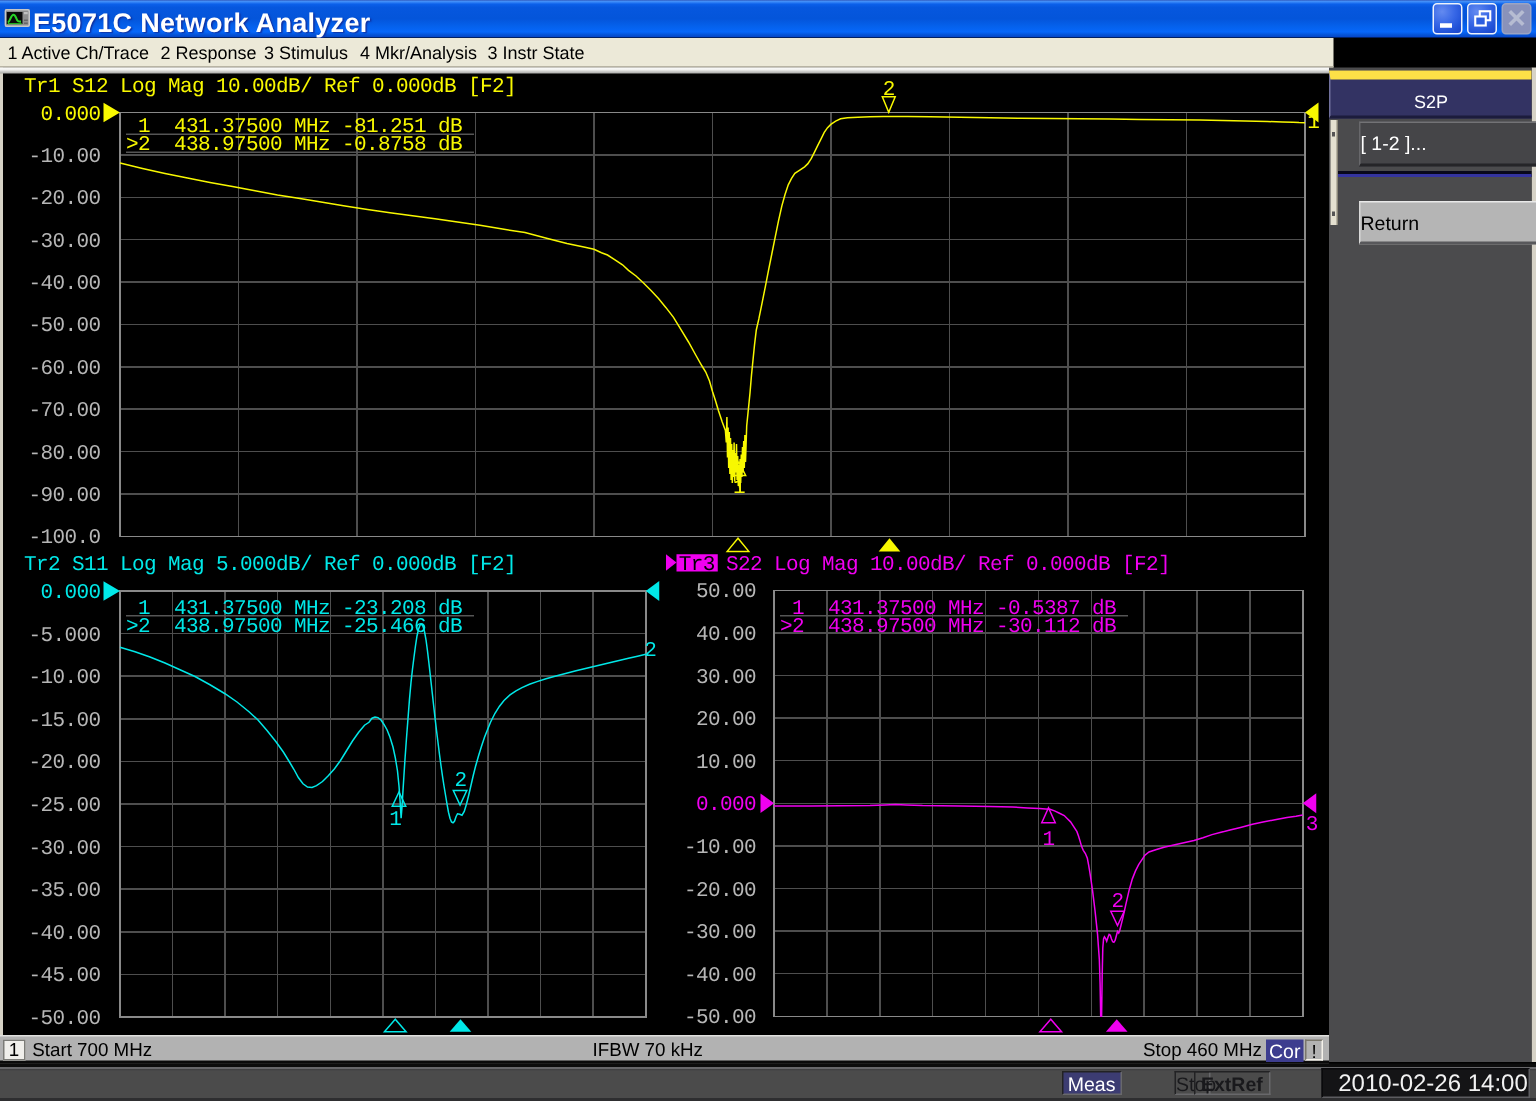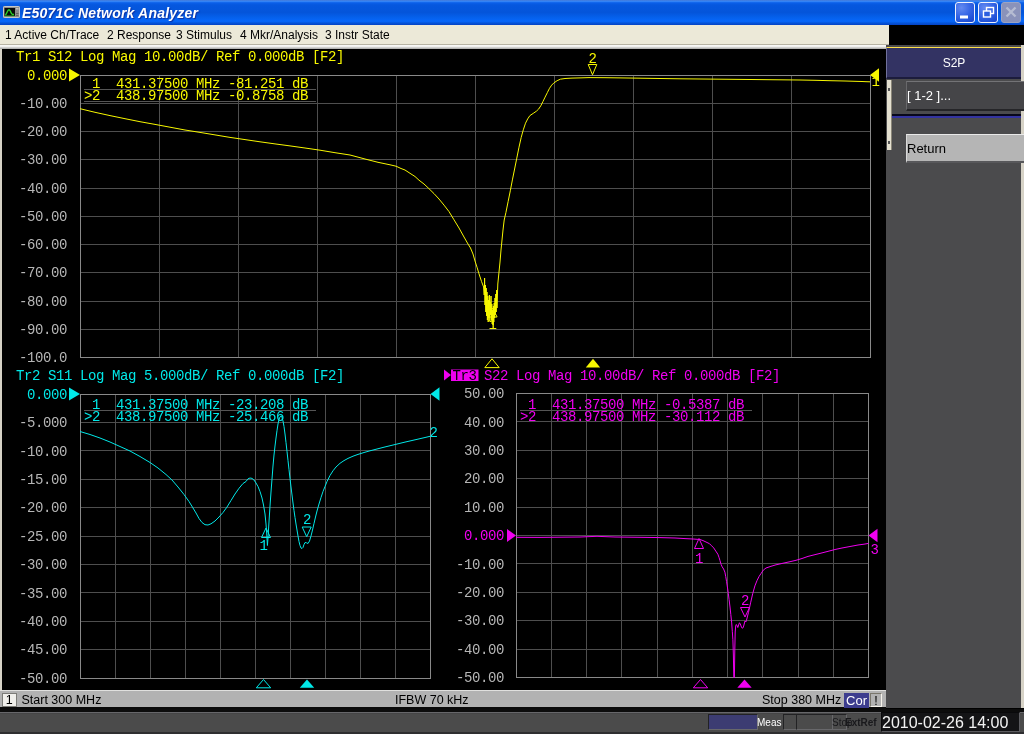--- a/index.html
+++ b/index.html
@@ -2,36 +2,36 @@
 <html><head>
 <meta charset="utf-8">
 <style>
 * { margin:0; padding:0; box-sizing:border-box; -webkit-font-smoothing:antialiased; }
 html,body { width:1024px; height:734px; overflow:hidden; }
 body { position:relative; background:#000; font-family:"Liberation Sans",sans-serif; transform:translateZ(0); }
 #titlebar { position:absolute; left:0; top:0; width:1024px; height:25px;
   background:linear-gradient(180deg,#2a50b4 0%,#4a94f8 3%,#2b7cf4 7%,#0b60ea 11%,#0657de 20%,#0455da 50%,#0562ee 72%,#0767fa 85%,#0553d6 93%,#0442c6 100%); }
 #appicon { position:absolute; left:3px; top:6px; }
 #wtitle { position:absolute; left:22px; top:4.5px; color:#fff; font-weight:bold;
-  font-size:14px; letter-spacing:0.2px; text-shadow:1px 1px 1px #1030a0;font-style:italic; }
+  font-size:18px; letter-spacing:0.2px; text-shadow:1px 1px 1px #1030a0; }
 .wbtn { position:absolute; top:2px; width:20px; height:20.5px; border-radius:3px; }
 .wbtn.blue { border:1px solid #eef2fc;
   background:radial-gradient(circle at 30% 25%,#638af0 0%,#3767e6 45%,#2152d8 75%,#1a43c8 100%); }
 #bmin  { left:955px; }
 #bmax  { left:977.8px; }
 #bclose{ left:1001px; border:1px solid #9ba4c4; background:#8a92ba; }
 #menubar { position:absolute; left:0; top:25px; width:889px; height:20px;
   background:#ece9d8; border-bottom:1px solid #b8b4a4; font-size:12px; color:#000; }
 #menubar span { position:absolute; top:3px; }
 #screen { position:absolute; left:0; top:45px; width:886px; height:645px; background:#000; }
 #lborder { position:absolute; left:0; top:45px; width:2px; height:663px; background:#d6d2c6; }
 #rborder { position:absolute; left:1021px; top:45px; width:3px; height:663px; background:#d6d2c6; }
 #sidebar { position:absolute; left:886px; top:45px; width:135px; height:663px; background:#4b4b4d; }
 #skhead { position:absolute; left:0; top:2px; width:135px; height:32px; background:#333363;
-  border-top:1px solid #fde047; border-left:1px solid #70709c; border-bottom:2px solid #1c1c3c;
+  border-top:6px solid #fde047; border-left:1px solid #70709c; border-bottom:2px solid #1c1c3c;
   color:#fff; font-size:12px; text-align:center; line-height:30px; }
 #sklane { position:absolute; left:0.5px; top:35px; width:5px; height:70px; background:#e4e0d0;
   border-right:1px solid #8a8678; }
 .lanedot { position:absolute; left:1.5px; width:2px; height:3px; background:#555; }
 .skbtn { position:absolute; left:20px; width:129px; font-size:13px; text-align:left; }
 #skb1 { top:36px; height:30px; background:#454548; border-top:1.5px solid #737376;
   border-left:1.5px solid #68686b; border-bottom:2px solid #252528; border-right:1px solid #303033;
   color:#fff; line-height:27px; }
 #skdiv { position:absolute; left:6px; top:68.5px; width:129px; height:4px; background:#09091c;
   border-bottom:2px solid #3434a0; }
@@ -43,31 +43,31 @@
 #chanbox { position:absolute; left:2px; top:1.5px; width:14.5px; height:14.5px;
   background:#f0efeb; border:1px solid #7c7c78; text-align:center; line-height:13.5px; }
 #corbox { position:absolute; left:844px; top:1.5px; width:25px; height:15px;
   background:#3d3d8f; color:#fff; text-align:center; line-height:15px; font-size:13px; }
 #exbox { position:absolute; left:870px; top:1.5px; width:12px; height:14.5px;
   background:#b2b2b2; border-top:1px solid #7a776c; border-left:1px solid #7a776c;
   border-bottom:1px solid #f5f2ea; border-right:1px solid #f5f2ea;
   text-align:center; line-height:14px; }
 #bottombar { position:absolute; left:0; top:709px; width:1024px; height:25px;
   background:linear-gradient(180deg,#0c0c0c 0,#0c0c0c 2.5px,#67676a 2.5px,#67676a 3.5px,#3a3a3c 3.5px,#4b4b4b 5px); }
-#bottombar .bb { position:absolute; top:5px; height:15.5px; font-size:10px;
+#bottombar .bb { position:absolute; top:5px; height:15.5px; font-size:13px;
   text-align:center; border-top:1px solid #222224; border-left:1px solid #222224;
-  border-bottom:1px solid #68686b; border-right:1px solid #68686b; line-height:15px;padding-left:48px; }
+  border-bottom:1px solid #68686b; border-right:1px solid #68686b; line-height:15px; }
 #bmeas { left:708px; width:39.5px; background:#3c3c72; color:#fff; }
 #bstop { left:783px; width:24px; color:#19191c; }
 #bref  { left:796px; width:50.5px; color:#19191c;font-weight:bold; }
 #bsvc  { left:851px; width:26px; color:#19191c;margin-top:24px; }
 #bdate { position:absolute; left:881px; top:3px; width:138.5px; height:19.5px;
   background:#141416; border-top:1px solid #09090b; border-left:1px solid #09090b;
   border-bottom:1px solid #5c5c60; border-right:1px solid #5c5c60;
-  color:#f2f2f2; font-size:16px; text-align:left; line-height:19.5px; }
+  color:#f2f2f2; font-size:16px; text-align:right; line-height:19.5px; }
 #topstrip { position:absolute; left:0; top:45px; width:886px; height:4px;
   background:linear-gradient(180deg,#fcfcfa 0,#f0f0ee 1.5px,#d0d0ce 2.5px,#a8a8a6 4px); }
 #botedge { position:absolute; left:0; top:731.5px; width:1024px; height:2.5px; background:#2e2e30; }
 </style>
 </head>
 <body>
 <div id="screen"></div>
 <svg width="886" height="645" viewBox="0 45 886 645" style="position:absolute;left:0;top:45px;transform:translateZ(0)">
 <path d="M159 75V357.5M238 75V357.5M317 75V357.5M396 75V357.5M475 75V357.5M554 75V357.5M633 75V357.5M712 75V357.5M791 75V357.5M80 103.25H870M80 131.5H870M80 159.75H870M80 188H870M80 216.25H870M80 244.5H870M80 272.75H870M80 301H870M80 329.25H870" stroke="#4e4e4e" stroke-width="1" fill="none" shape-rendering="crispEdges"></path>
 <rect x="80" y="75" width="790" height="282.5" fill="none" stroke="#898989" stroke-width="1" shape-rendering="crispEdges"></rect>
@@ -191,23 +191,23 @@
   <div id="sklane">
       <div class="lanedot" style="top:8px"></div>
       <div class="lanedot" style="top:61px"></div>
     </div>
   <div class="skbtn" id="skb1">[ 1-2 ]...</div>
   <div id="skdiv"></div>
   <div class="skbtn" id="skb2">Return</div>
 </div>
 <div id="statusbar">
   <div id="chanbox">1</div>
-  <span style="position:absolute;left:21.5px;top:2px">Start 300 MHz</span>
+  <span style="position:absolute;left:21.5px;top:2px">Start 700 MHz</span>
   <span style="position:absolute;left:395px;top:2px">IFBW 70 kHz</span>
-  <span style="position:absolute;left:762px;top:2px">Stop 380 MHz</span>
+  <span style="position:absolute;left:762px;top:2px">Stop 460 MHz</span>
   <div id="corbox">Cor</div>
   <div id="exbox">!</div>
 </div>
 <div id="bottombar">
   <div class="bb" id="bmeas">Meas</div>
   <div class="bb" id="bstop">Stop</div>
   <div class="bb" id="bref">ExtRef</div>
   <div class="bb" id="bsvc">Svc</div>
   <div id="bdate">2010-02-26 14:00</div>
 </div>

